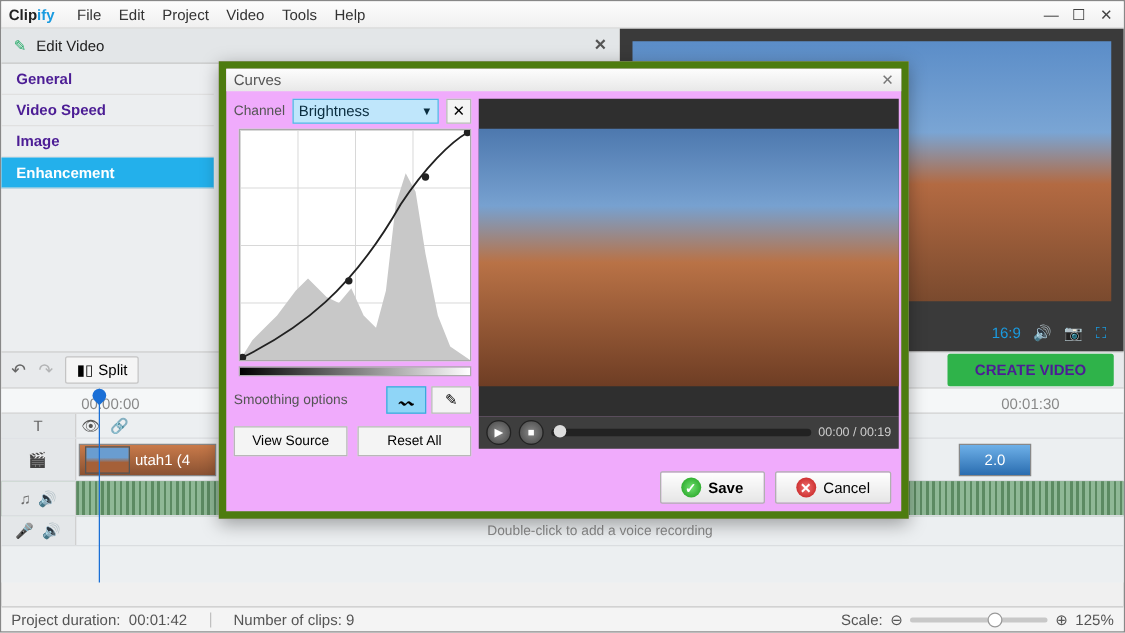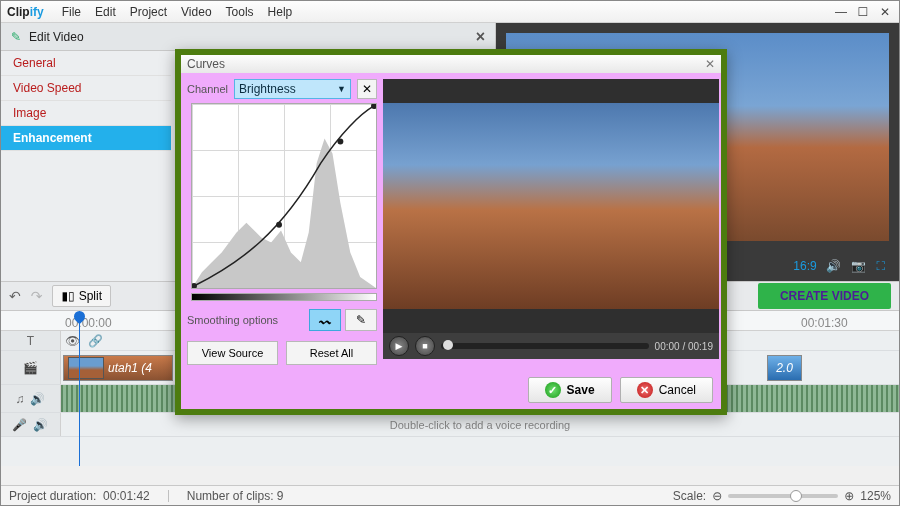--- a/index.html
+++ b/index.html
@@ -16,42 +16,42 @@
 
 
 .main { display: flex; height: 258px; }
 
 
 .editpanel { width: 495px; background: #eceef0; border-right: 1px solid #c8c8c8; }
 .editpanel-hdr { height: 28px; display: flex; align-items: center; padding: 0 10px; background: #e3e6e8; border-bottom: 1px solid #c8c8c8; font-size: 14px; color: #222; }
 .editpanel-hdr .pen { margin-right: 8px; color: #2a6; }
 .editpanel-hdr .x { margin-left: auto; font-size: 16px; color: #555; font-weight: bold; }
 .sidelist { width: 170px; }
-.sideitem { height: 25px; padding: 0 12px; display: flex; align-items: center; color: #b91c1c; border-bottom: 1px solid #e0e0e0; }
+.sideitem { height: 25px; padding: 0 12px; display: flex; align-items: center; color: #4c1d95; border-bottom: 1px solid #e0e0e0; font-weight: bold; }
 .sideitem.active { background: #23b0eb; color: #fff; font-weight: bold; }
 
 
 .preview { flex: 1; background: #3a3a3a; position: relative; }
 .preview-img { position: absolute; inset: 10px 10px 40px 10px; background: linear-gradient(to bottom, #5b8dc8 0%, #7aa5d4 35%, #b36a42 55%, #7a4a2e 100%); }
 .preview-ctrl { position: absolute; bottom: 8px; right: 14px; color: #1a9be0; display: flex; align-items: center; gap: 10px; font-size: 12px; }
 .preview-ctrl .aspect { color: #1a9be0; }
 
 
 .toolbar-row { height: 30px; display: flex; align-items: center; padding: 0 8px; background: #e8eaec; gap: 10px; border-top: 1px solid #c8c8c8; border-bottom: 1px solid #c8c8c8;}
 .tbtn { padding: 3px 8px; background: #f5f5f5; border: 1px solid #c4c4c4; border-radius: 2px; font-size: 11px; display: inline-flex; align-items: center; gap: 4px; }
 .undo, .redo { color: #666; font-size: 14px; }
 .create-btn { margin-left: auto; background: #2fb34a; color: #4c1d95; font-weight: bold; font-size: 12px; padding: 6px 22px; border: none; border-radius: 2px; }
 
 
 .timeline { background: #eceff1; position: relative; height: 155px; }
 .ruler { height: 20px; background: #f5f7f8; border-bottom: 1px solid #d0d0d0; position: relative; font-size: 9px; color: #888; }
 .ruler span { position: absolute; top: 5px; }
 .track { height: 30px; display: flex; align-items: center; border-bottom: 1px solid #dadde0; }
 .track-hdr { width: 60px; height: 100%; display: flex; align-items: center; justify-content: center; gap: 6px; color: #666; background: #e4e7e9; border-right: 1px solid #d0d0d0; }
-.clip { height: 26px; background: linear-gradient(#c97a4a,#8a5232); border: 1px solid #888; margin: 0 2px; display: flex; align-items: center; color: #fff; font-size: 10px; padding: 0 4px; gap: 4px; white-space: nowrap; overflow: hidden; font-style: italic; }
+.clip { height: 26px; background: linear-gradient(#c97a4a,#8a5232); border: 1px solid #888; margin: 0 2px; display: flex; align-items: center; color: #fff; font-size: 10px; padding: 0 4px; gap: 4px; white-space: nowrap; overflow: hidden; }
 .thumb { width: 36px; height: 22px; background: linear-gradient(#6a9dd0 40%,#a56038 60%); border: 1px solid #555; flex-shrink: 0; }
 .track-audio { background: #7a9f80; }
 .voice-track { color: #888; font-size: 11px; text-align: center; flex: 1; }
 .playhead { position: absolute; top: 0; bottom: 0; left: 78px; width: 1px; background: #1a6fd6; }
 .playhead:before { content:''; position: absolute; top: 0px; left: -5px; width: 11px; height: 11px; background: #1a6fd6; border-radius: 50% 50% 50% 0; transform: rotate(-45deg); }
 
 
 .status { position: absolute; bottom: 0; left: 0; right: 0; height: 20px; background: #f4f4f4; border-top: 1px solid #c8c8c8; display: flex; align-items: center; padding: 0 8px; font-size: 11px; color: #555; gap: 18px; }
 .status .scale { margin-left: auto; display: flex; align-items: center; gap: 6px; }
 .scale-slider { width: 110px; height: 4px; background: #c8c8c8; border-radius: 2px; position: relative; }
@@ -168,21 +168,21 @@
     </div>
   </div>
   <div class="track" style="height:34px;">
     <div class="track-hdr">🎬</div>
     <div style="flex:1;display:flex;align-items:center;">
       <div class="clip" style="width:110px;">
           <div class="thumb"></div>
           <span>utah1 (4</span>
         </div>
       <div style="width:590px;"></div>
-      <div class="clip" style="width:35px;background:linear-gradient(#6eb0e8,#2a6db0);">
+      <div class="clip" style="width:58px;background:linear-gradient(#6eb0e8,#2a6db0);">
           <span style="margin:auto;">2.0</span>
         </div>
     </div>
   </div>
   <div class="track track-audio" style="height:28px;">
     <div class="track-hdr" style="background:#e4e7e9;">♫ <span class="speaker">🔊</span></div>
     <div style="flex:1;background:repeating-linear-gradient(90deg,#5c8a62 0 2px,#8fb896 2px 5px);height:100%;"></div>
   </div>
   <div class="track" style="height:24px;">
     <div class="track-hdr">🎤 <span class="speaker">🔊</span></div>

